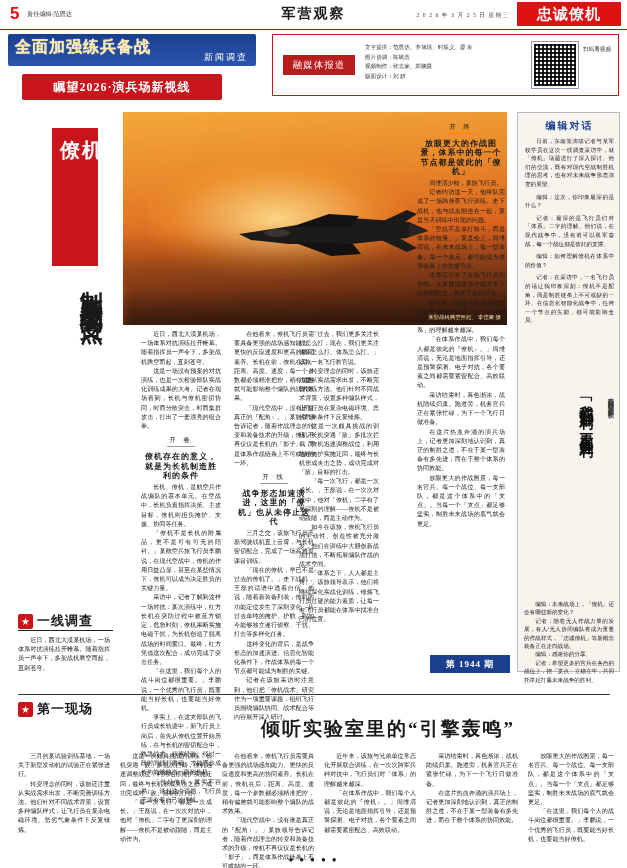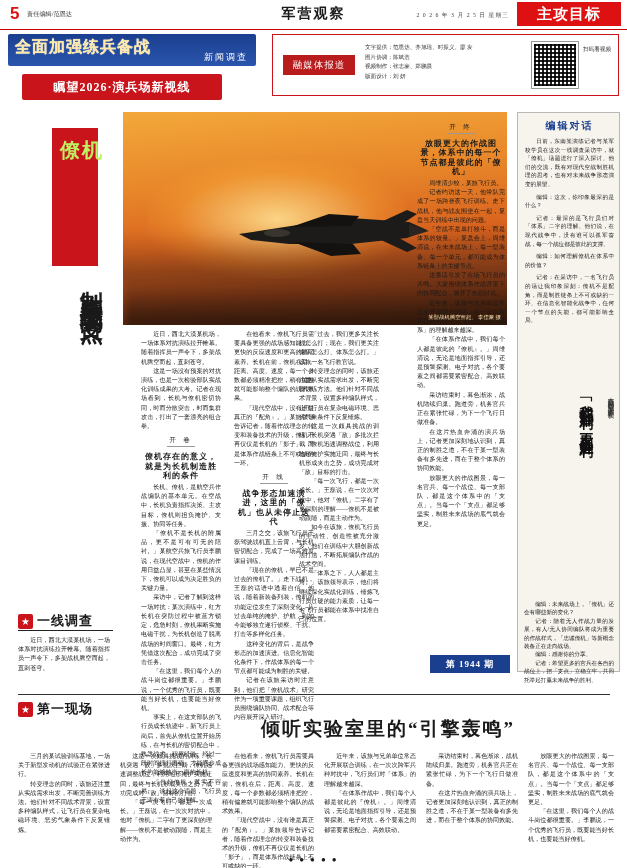--- a/index.html
+++ b/index.html
@@ -98,21 +98,21 @@
     font-size:5.6px; line-height:9px; color:#333; text-align:center;
   }
 
   
   .redstrip {
     position:absolute; left:52px; top:128px; width:46px; height:138px;
     background:#c9141b;
   }
   .redstrip .vtext {
     position:absolute; left:0; top:8px; width:60px;
-    color:#bef264; font-size:20px; font-weight:bold;
+    color:#ffffff; font-size:20px; font-weight:bold;
     text-align:center; line-height:28px;
     letter-spacing:2px;
   }
   .headline-v {
     position:absolute; left:46px; top:272px; width:60px; height:330px;
     font-size:23px; font-weight:bold; line-height:30px;
     writing-mode:vertical-rl; text-orientation:upright;
     letter-spacing:3px;
   }
 
@@ -227,21 +227,21 @@
 </head>
 <body>
 
 <div class="page">
 
   <div class="masthead">
     <div class="page-num">5</div>
     <div class="editor-line">责任编辑/范恩达</div>
     <div class="mh-title">军营观察</div>
     <div class="mh-date">2 0 2 6 年 3 月 2 5 日   星期三</div>
-    <div class="mh-logo">主攻目标</div>
+    <div class="mh-logo">忠诚僚机</div>
   </div>
 
   <div class="banner-wrap">
     <div class="banner-blue">
       <div class="b1">全面加强练兵备战</div>
       <div class="b2">新闻调查</div>
     </div>
     <div class="banner-red">
       <span>瞩望2026·演兵场新视线</span>
     </div>

